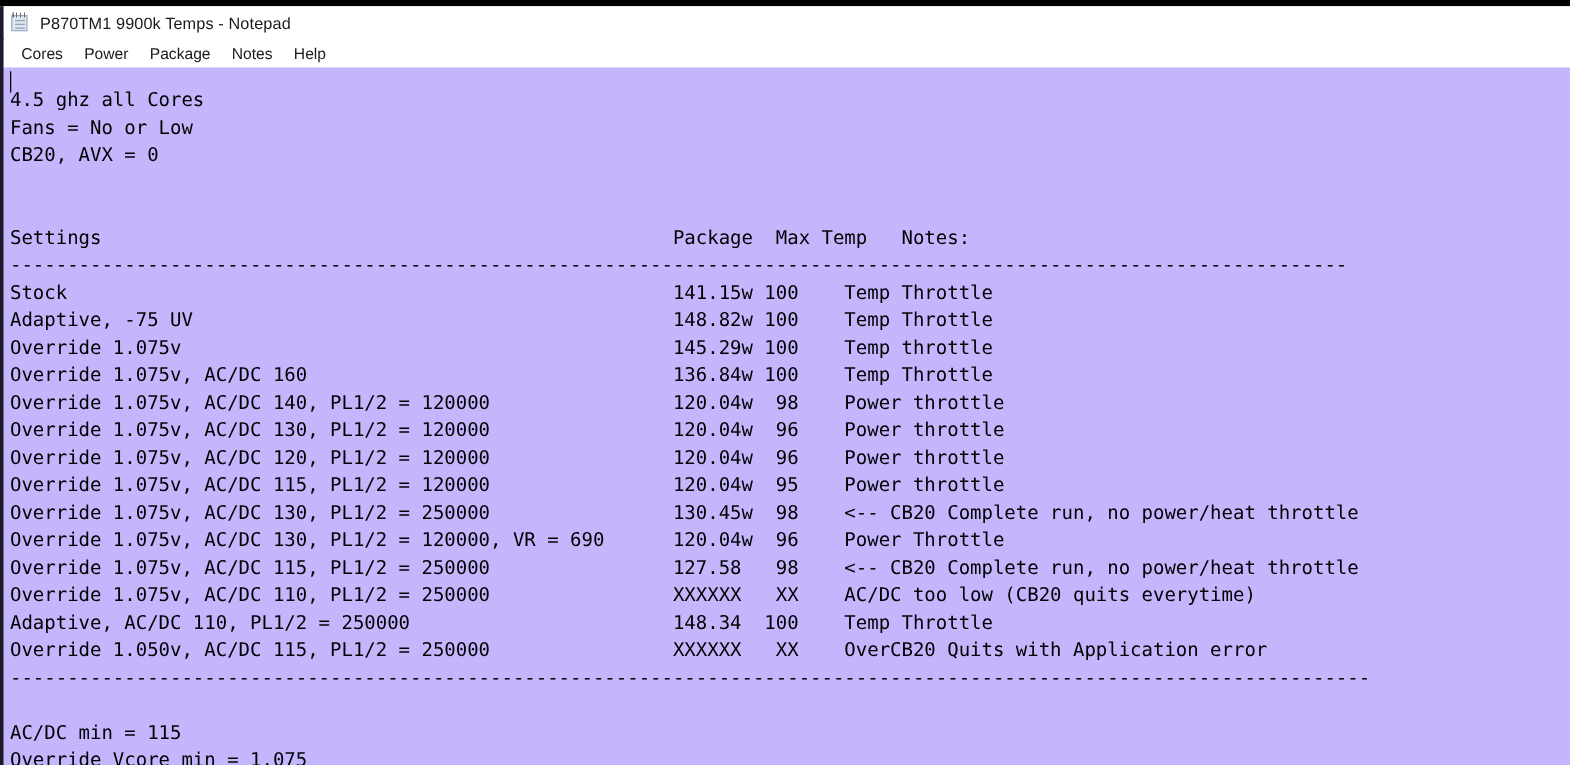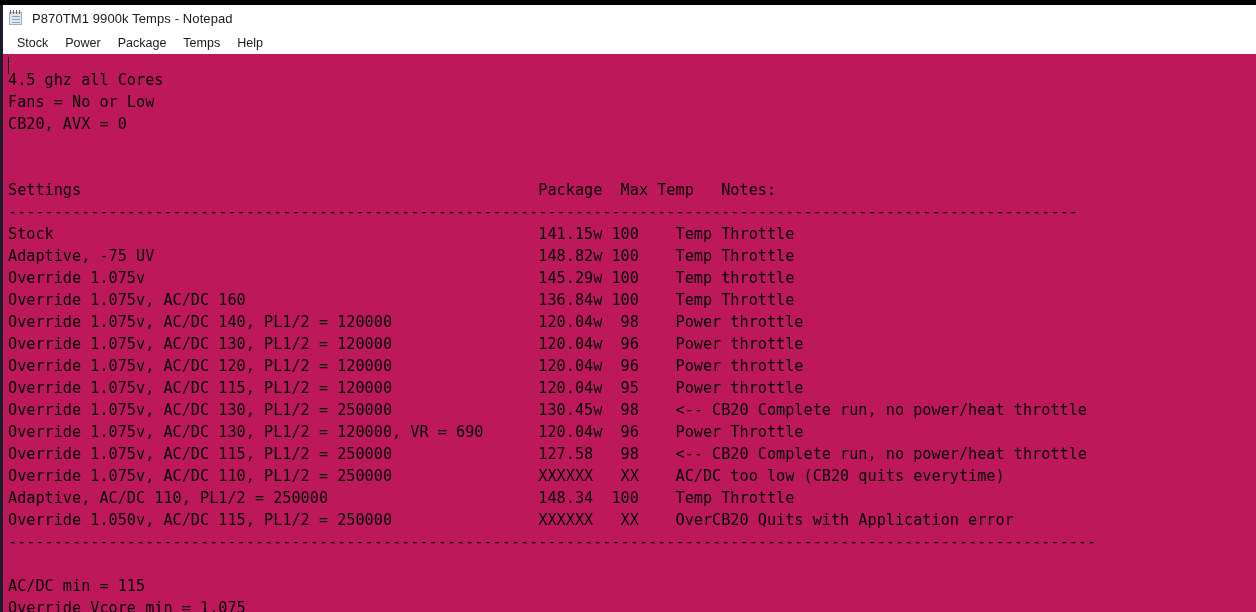--- a/index.html
+++ b/index.html
@@ -116,21 +116,21 @@
     white-space: nowrap;
     cursor: default;
   }
 
   #text-area {
     position: absolute;
     left: 3px;
     top: 54px;
     width: 1253px;
     height: 558px;
-    background: #be185d;
+    background: #c4b5fd;
     overflow: hidden;
   }
 
   #text-content {
     position: absolute;
     left: 5px;
     top: 0px;
     font-family: "DejaVu Sans Mono", "Liberation Mono", monospace;
     font-size: 15.2px;
     line-height: 22px;
@@ -158,24 +158,24 @@
 
   <div id="titlebar">
     <span class="np-icon">
       <span class="pad"></span>
       <span class="rings"></span>
     </span>
     <span id="title-text">P870TM1 9900k Temps - Notepad</span>
   </div>
 
   <div id="menubar">
-    <span class="menu-item">Stock</span>
+    <span class="menu-item">Cores</span>
     <span class="menu-item">Power</span>
     <span class="menu-item">Package</span>
-    <span class="menu-item">Temps</span>
+    <span class="menu-item">Notes</span>
     <span class="menu-item">Help</span>
   </div>
 
   <div id="text-area">
     <div id="caret"></div>
     <pre id="text-content">4.5 ghz all Cores
 Fans = No or Low
 CB20, AVX = 0
 
 

